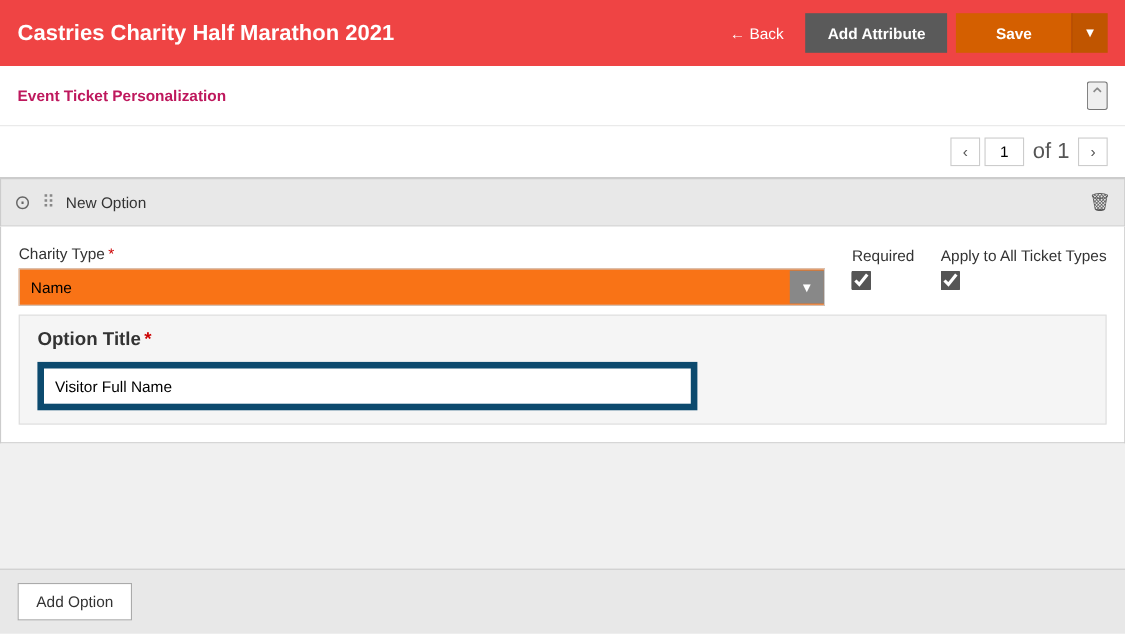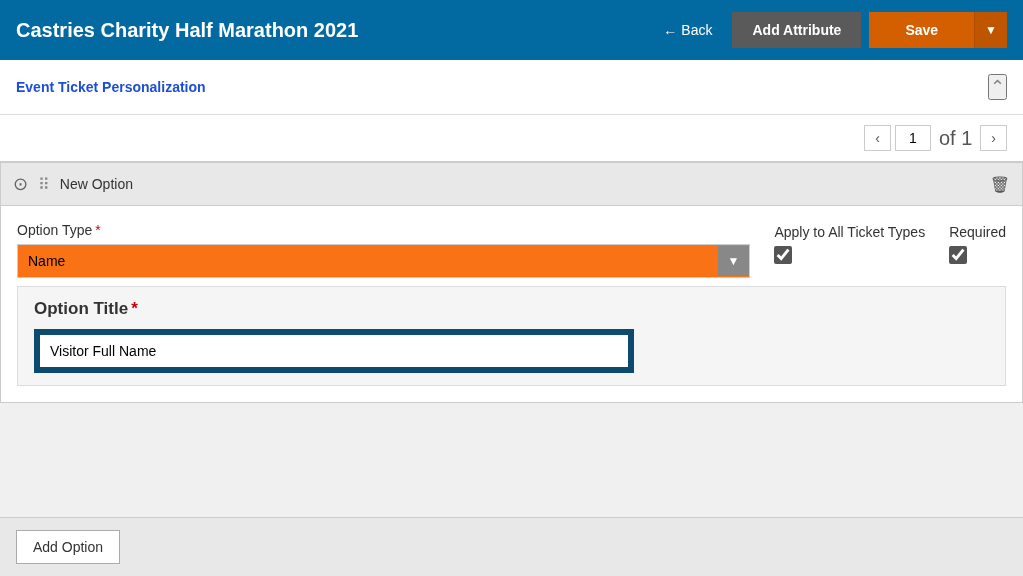--- a/index.html
+++ b/index.html
@@ -1,20 +1,20 @@
 <!DOCTYPE html>
 <html><head>
   <meta charset="utf-8">
   <style>
     * { box-sizing: border-box; margin: 0; padding: 0; }
     body { font-family: Arial, sans-serif; font-size: 14px; background: #f0f0f0; color: #333; width: 1023px; height: 576px; overflow: hidden; }
 
     
     .header {
-      background: #0369a1;
+      background: #ef4444;
       color: #fff;
       display: flex;
       align-items: center;
       padding: 0 16px;
       height: 60px;
     }
     .header-title {
       flex: 1;
       font-size: 20px;
       font-weight: bold;
@@ -73,21 +73,21 @@
       background: #fff;
       border-bottom: 1px solid #ddd;
       display: flex;
       align-items: center;
       justify-content: space-between;
       padding: 14px 16px;
     }
     .section-title {
       font-size: 14px;
       font-weight: bold;
-      color: #1d4ed8;
+      color: #be185d;
     }
     .collapse-icon {
       color: #888;
       font-size: 18px;
       cursor: pointer;
     }
 
     
     .main-content {
       background: #fff;
@@ -325,39 +325,39 @@
       <span>🗑</span>
     </button>
   </div>
 
   <div class="option-body">
 
     <div class="form-row">
 
       <div class="form-group form-group-wide">
         <label class="form-label">
-          <span>Option Type</span><span class="required-star">*</span>
+          <span>Charity Type</span><span class="required-star">*</span>
         </label>
         <div class="select-wrapper">
           <select class="select-input">
             <option>Name</option>
           </select>
           <button class="select-arrow-btn">
             <span>▼</span>
           </button>
         </div>
       </div>
 
       <div class="form-group checkbox-group">
-        <label class="form-label checkbox-label">Apply to All Ticket Types</label>
+        <label class="form-label checkbox-label">Required</label>
         <input type="checkbox" class="checkbox-input" checked="" style="">
       </div>
 
       <div class="form-group checkbox-group">
-        <label class="form-label checkbox-label">Required</label>
+        <label class="form-label checkbox-label">Apply to All Ticket Types</label>
         <input type="checkbox" class="checkbox-input" checked="" style="">
       </div>
 
     </div>
 
     <div class="option-title-section">
       <div class="option-title-label">
         <span>Option Title</span><span class="required-star">*</span>
       </div>
       <input type="text" class="option-title-input" value="Visitor Full Name" style="">

